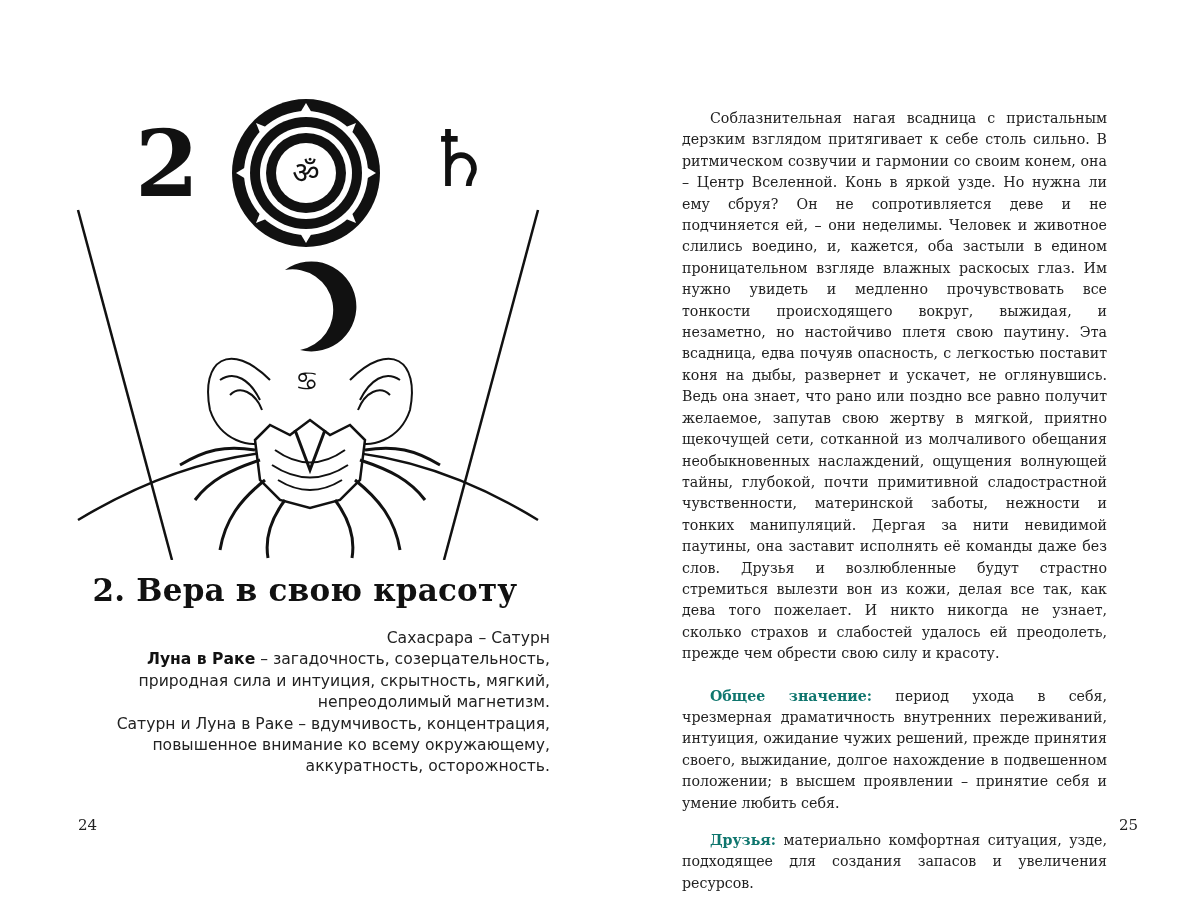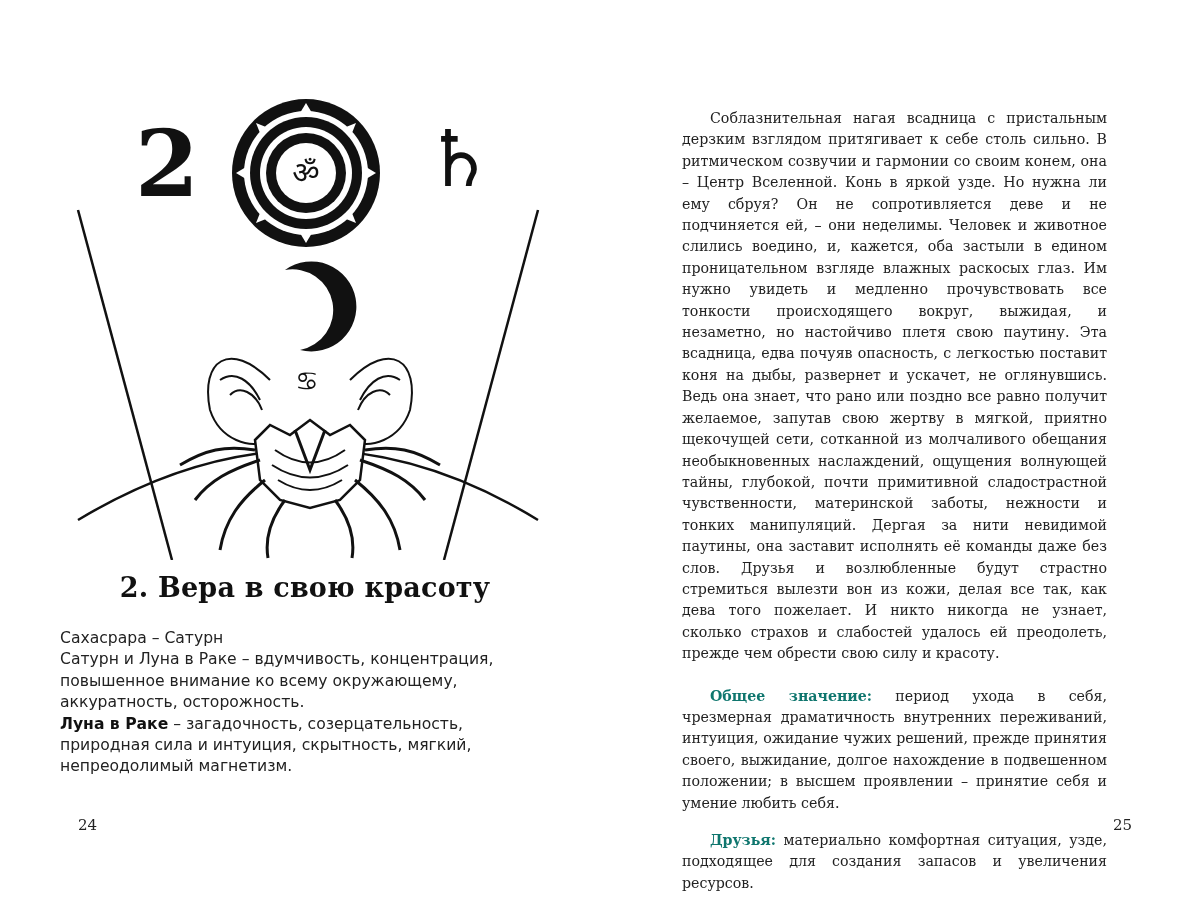--- a/index.html
+++ b/index.html
@@ -16,31 +16,31 @@
   .big-num {
     position: absolute; left: 135px; top: 118px; font-family: "DejaVu Serif", serif;
     font-weight: bold; font-size: 92px; line-height: 1; color: #111;
   }
   .saturn {
     position: absolute; left: 424px; top: 120px; font-family: "DejaVu Sans", sans-serif;
     font-size: 78px; line-height: 1; color: #111;
   }
   .chapter-title {
     position: absolute; left: 60px; width: 490px; top: 572px; text-align: center;
-    font-family: "DejaVu Serif", serif; font-weight: bold; font-size: 27px; color: #111;
+    font-family: "DejaVu Serif", serif; font-weight: bold; font-size: 31px; color: #111;
     letter-spacing: 0.2px;
   }
   .subtitle-block {
-    position: absolute; left: 60px; width: 490px; top: 628px; text-align: left;
+    position: absolute; left: 60px; width: 490px; top: 628px; text-align: right;
     font-family: "DejaVu Sans", sans-serif; font-size: 15.6px; line-height: 21.4px; color: #222;
   }
   .subtitle-block b { color: #111; }
   .page-num { position: absolute; top: 816px; font-family: "DejaVu Serif", serif; font-size: 15px; color: #222; }
   .page-num.left { left: 78px; text-align: right; }
-  .page-num.right { right: 68px; }
+  .page-num.right { right: 62px; }
 
   
   .body-text {
     position: absolute; left: 666px; width: 457px; top: 92px;
     font-family: "DejaVu Serif", serif; font-size: 14.2px; line-height: 21.4px; color: #222;
     text-align: justify; hyphens: manual;
   }
   .body-text p { margin: 16px; text-indent: 28px; }
   .body-text p.gap { margin-top: 21px; }
   .body-text b { color: #0f766e; }
@@ -111,22 +111,22 @@
     </g>
   </svg>
 
   <div class="big-num">2</div>
   <div class="saturn">♄</div>
 
   <div class="chapter-title">2. Вера в свою красоту</div>
 
   <div class="subtitle-block">
     <div>Сахасрара – Сатурн</div>
+    <div><b>Луна в Раке</b><span> – загадочность, созерцательность, природная сила и интуиция, скрытность, мягкий, непреодолимый магнетизм.</span></div>
     <div>Сатурн и Луна в Раке – вдумчивость, концентрация, повышенное внимание ко всему окружающему, аккуратность, осторожность.</div>
-    <div><b>Луна в Раке</b><span> – загадочность, созерцательность, природная сила и интуиция, скрытность, мягкий, непреодолимый магнетизм.</span></div>
   </div>
 
   <div class="page-num left">24</div>
 </div>
 
 <div class="page page-right">
   <div class="page-num right">25</div>
 </div>
 
 <div class="body-text">

